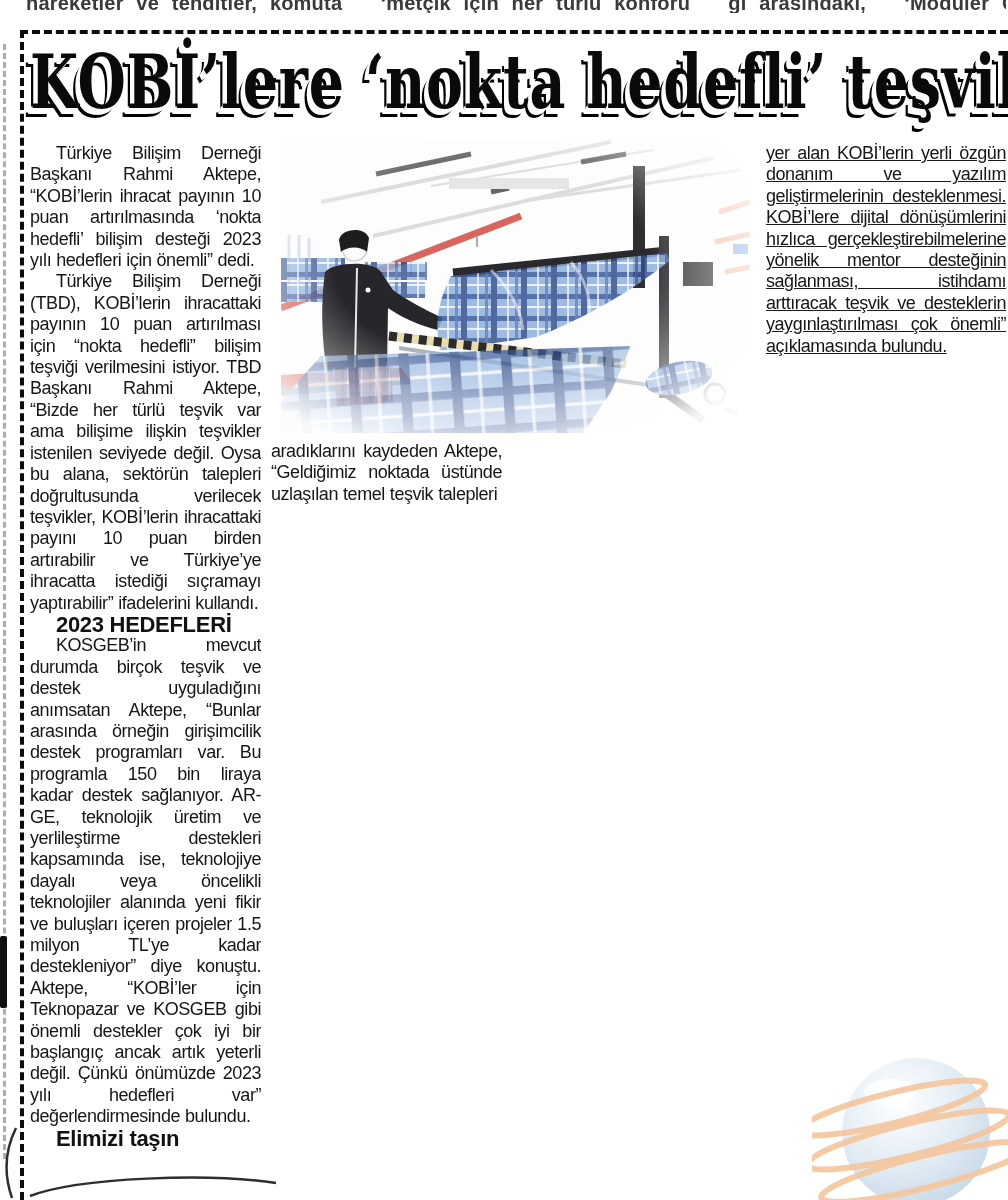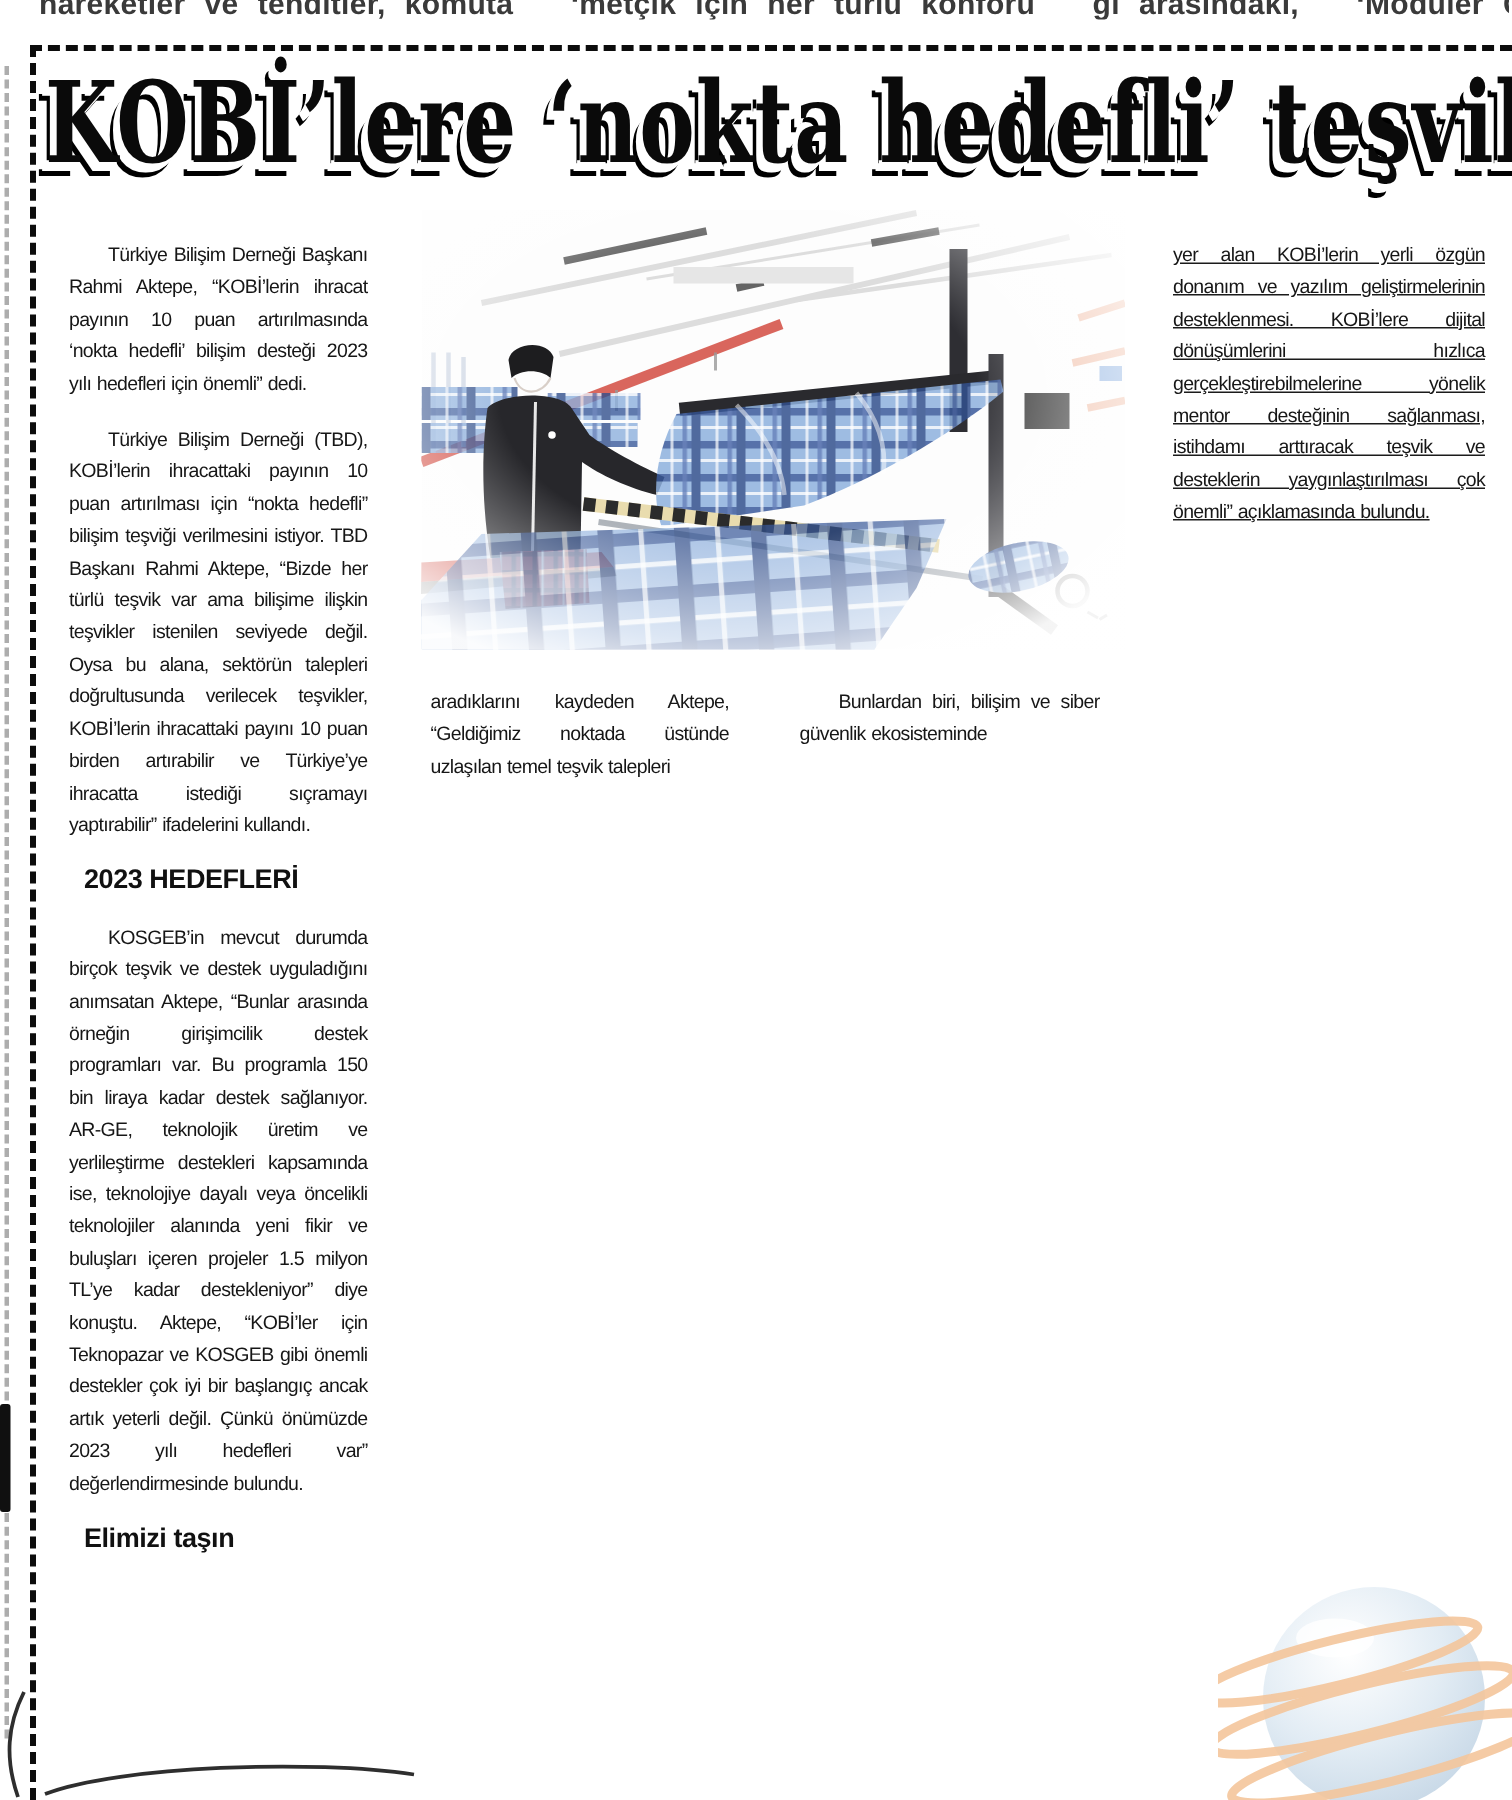--- a/index.html
+++ b/index.html
@@ -29,26 +29,26 @@
     text-shadow:-3px 3px 0 #ffffff,-5px 5px 0 #ffffff,-6px 6px 0 #ffffff,-9px 9px 0 #000000;
   }
 
   
   .col{position:absolute;}
   .col1{left:30px;top:143px;width:231px;height:1056px;overflow:hidden;}
   .col2{left:271px;top:441px;width:231px;}
   .col3{left:517px;top:441px;width:232px;}
   .col4{left:766px;top:143px;width:240px;text-decoration:underline;}
   .para{
-    margin:16px;text-align:justify;font-size:13px;line-height:21.4px;
+    margin:0;text-align:justify;font-size:18px;line-height:21.4px;
     letter-spacing:-.45px;word-spacing:.5px;color:#161616;
   }
   .indent{text-indent:26px;}
   .subhead{
-    margin:0;padding-left:26px;font-weight:bold;font-size:18px;line-height:21.4px;
+    margin:0;padding-left:26px;font-weight:bold;font-size:22px;line-height:21.4px;
     letter-spacing:-.3px;color:#111;text-align:left;
   }
   .photo{position:absolute;left:281px;top:140px;width:469px;height:293px;}
   .watermark{position:absolute;left:812px;top:1052px;width:196px;height:148px;}
   .tearline{position:absolute;left:0;top:1120px;width:300px;height:80px;}
 </style>
 </head>
 <body>
 
 <div class="page">
@@ -182,21 +182,20 @@
     <circle cx="434" cy="254" r="10" stroke="#777777" stroke-width="3" fill="none" opacity=".8"></circle>
     <path d="M444,268 l7,4 m1,1 l5,-3" stroke="#222" stroke-width="2" fill="none"></path>
 
     <rect width="469" height="293" fill="url(#wash)"></rect>
   </svg>
 
   <div class="col col2">
     <p class="para">aradıklarını kaydeden Aktepe, “Geldiğimiz noktada üstünde uzlaşılan temel teşvik talepleri</p>
   </div>
   <div class="col col3">
-    <p class="para indent">Bunlardan biri, bilişim ve siber güvenlik ekosisteminde</p>
   </div>
 
   <div class="col col4">
     <p class="para">yer alan KOBİ’lerin yerli özgün donanım ve yazılım geliştirmelerinin desteklenmesi. KOBİ’lere dijital dönüşümlerini hızlıca gerçekleştirebilmelerine yönelik mentor desteğinin sağlanması, istihdamı arttıracak teşvik ve desteklerin yaygınlaştırılması çok önemli” açıklamasında bulundu.</p>
   </div>
 
   <svg class="watermark" viewBox="0 0 196 148" aria-hidden="true">
     <defs>
       <radialGradient id="sph" cx="38%" cy="30%" r="78%">
         <stop offset="0%" stop-color="#ffffff"></stop>

